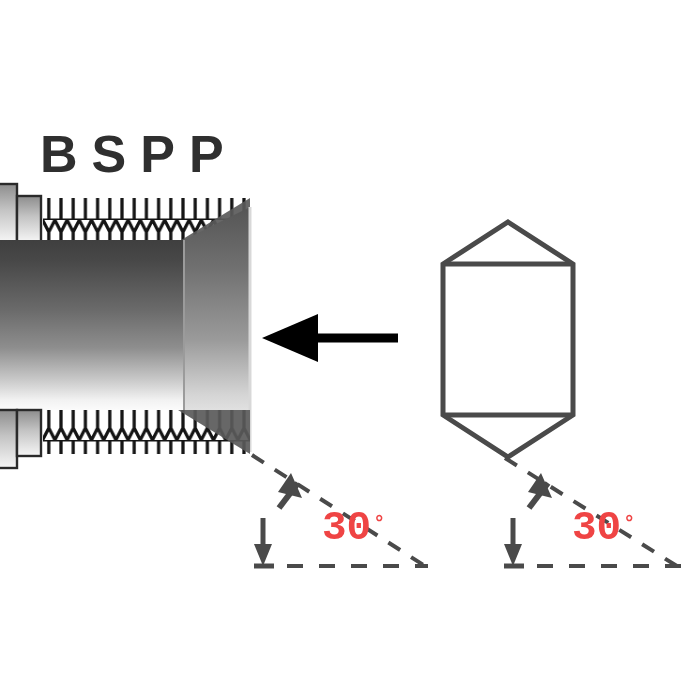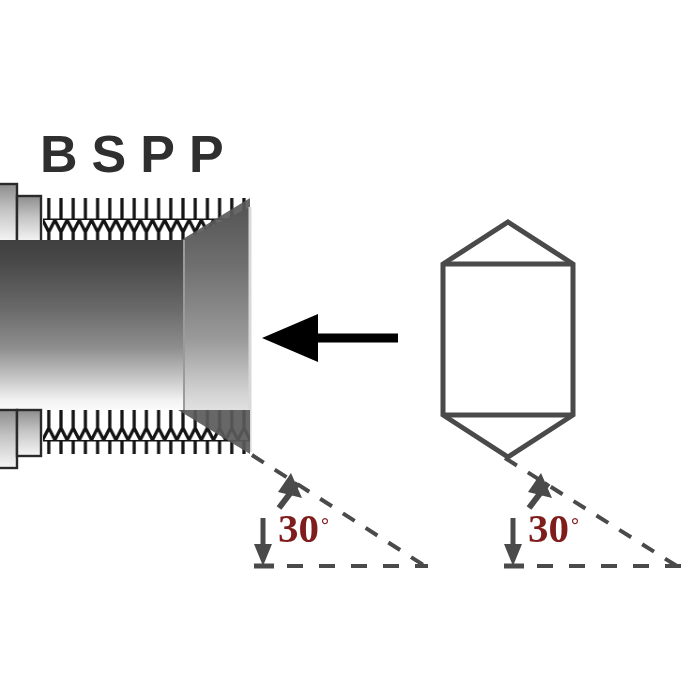--- a/index.html
+++ b/index.html
@@ -31,25 +31,26 @@
     font-family: "Liberation Sans", sans-serif;
     font-size: 52px;
     font-weight: bold;
     letter-spacing: 14px;
     color: #2f2f2f;
     line-height: 1;
     white-space: pre;
   }
   .angle-text {
     position: absolute;
-    font-family: Liberation Serif, serif;
+    font-family: Liberation Mono, monospace;
     font-weight: bold;
-    color: #7f1d1d;
+    color: #ef4444;
     line-height: 1;
     white-space: pre;
+    margin-left: 44px;
   }
   .angle-num {
     font-size: 41px;
     letter-spacing: 0px;
   }
   .angle-deg {
     font-size: 20px;
     vertical-align: 10px;
     margin-left: 2px;
   }

